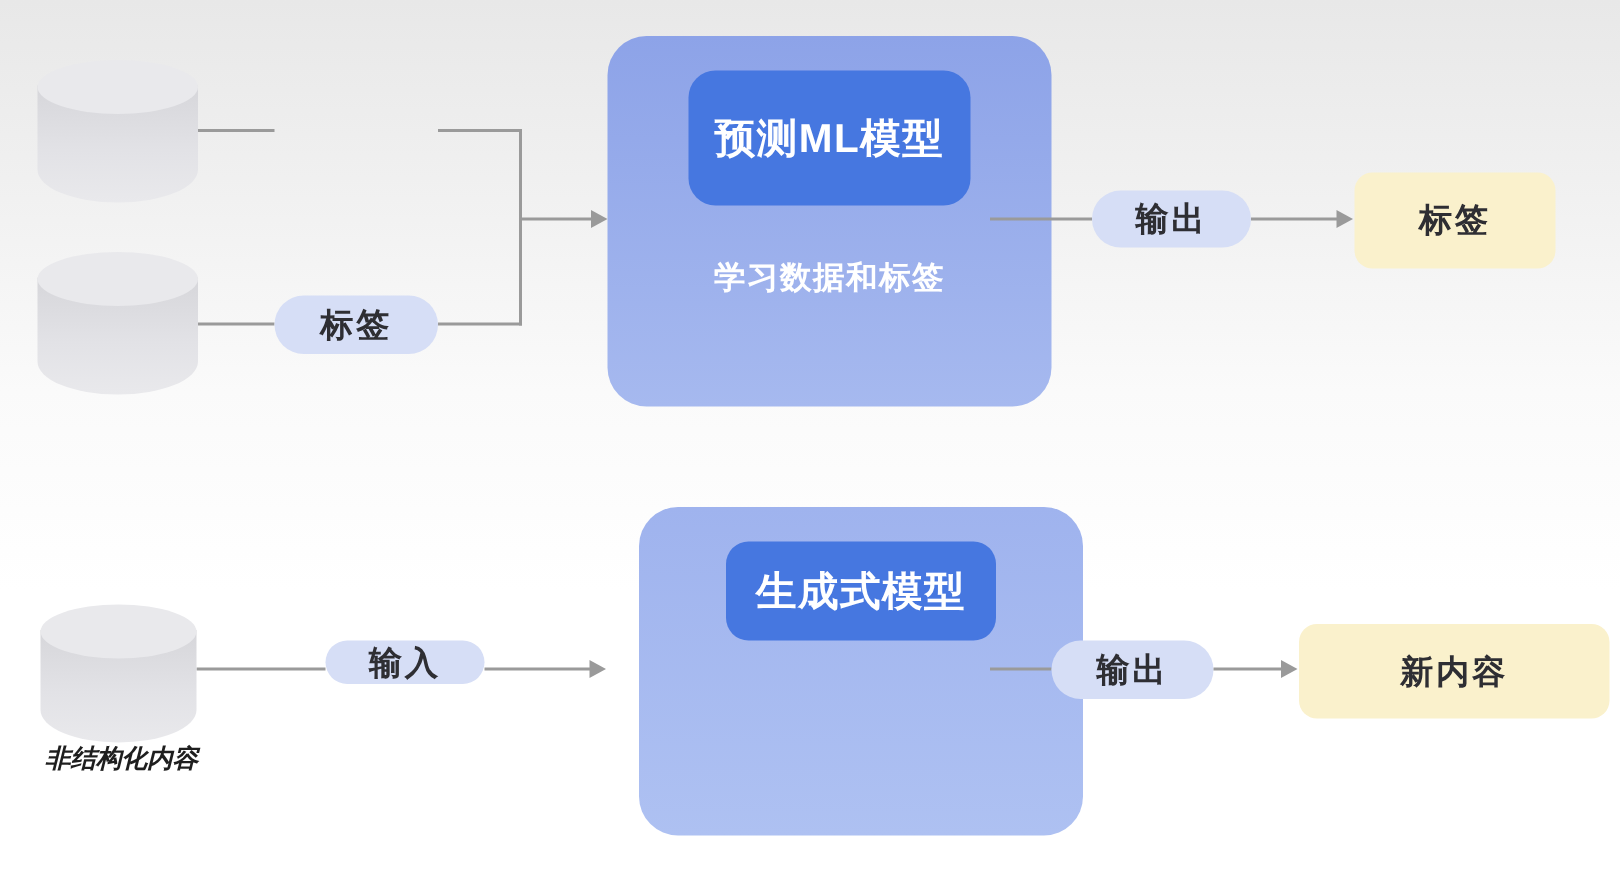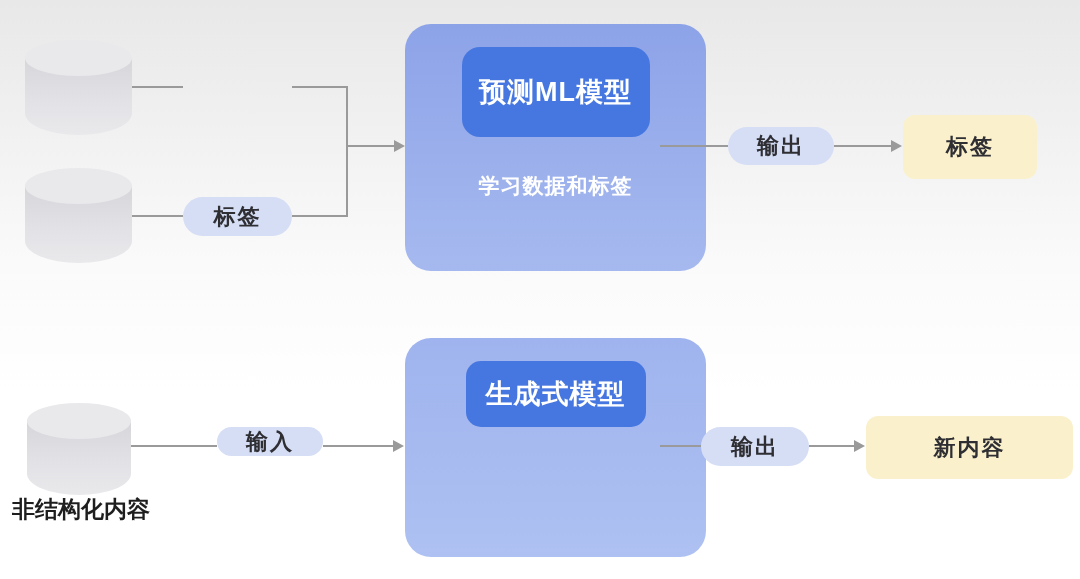--- a/index.html
+++ b/index.html
@@ -19,41 +19,41 @@
   .cyl{position:absolute;}
   .cyl-top{position:absolute;left:0;right:0;top:0;height:36px;background:#e9e9ec;border-radius:50%;z-index:2;}
   .cyl-body{position:absolute;left:0;right:0;top:17px;bottom:0;
     background:linear-gradient(180deg,#d6d6da 0%,#e2e2e6 55%,#e9e9ec 100%);
     border-radius:0 0 53px 53px / 0 0 22px 22px;z-index:1;}
   
   .pill{position:absolute;background:#d6def6;border-radius:20px;
     display:flex;align-items:center;justify-content:center;
     font-size:22px;font-weight:bold;color:#2e2e33;letter-spacing:2px;}
   
-  .model-box{position:absolute;width:301px;border-radius:26px;}
+  .model-box{position:absolute;width:255px;border-radius:26px;padding-left:41px;}
   .model-box.predictive{left:405px;top:24px;height:247px;
     background:linear-gradient(180deg,#8da3e8 0%,#a6b9ef 100%);}
-  .model-box.generative{left:405px;top:338px;height:219px;
+  .model-box.generative{left:426px;top:338px;height:219px;
     background:linear-gradient(180deg,#9fb3ee 0%,#aec1f2 100%);}
   .model-title{position:absolute;left:50%;transform:translateX(-50%);
     background:#4677e0;color:#ffffff;font-weight:bold;
     display:flex;align-items:center;justify-content:center;letter-spacing:1px;}
   .predictive .model-title{top:23px;width:188px;height:90px;font-size:27px;border-radius:18px;}
   .generative .model-title{top:23px;width:180px;height:66px;font-size:27px;border-radius:15px;}
   .model-desc{position:absolute;left:0;width:100%;text-align:center;
     color:#ffffff;font-size:21px;font-weight:700;letter-spacing:1px;}
   .predictive .model-desc{top:142px;line-height:39px;}
   .generative .model-desc{top:110px;line-height:33px;}
   
   .result{position:absolute;background:#faf1cc;border-radius:12px;
     display:flex;align-items:center;justify-content:center;
     font-size:22px;font-weight:bold;color:#2e2e33;letter-spacing:2px;}
   
   .src-label{position:absolute;left:5px;top:494px;width:152px;text-align:center;
-    font-size:23px;font-weight:bold;color:#1e1e1e;}
+    font-size:17px;font-weight:bold;color:#1e1e1e;font-style:italic;}
 </style>
 </head>
 <body>
 
 <div class="canvas">
 
   <div class="cyl" style="left:25px;top:40px;width:107px;height:95px">
     <div class="cyl-body"></div>
     <div class="cyl-top"></div>
   </div>

